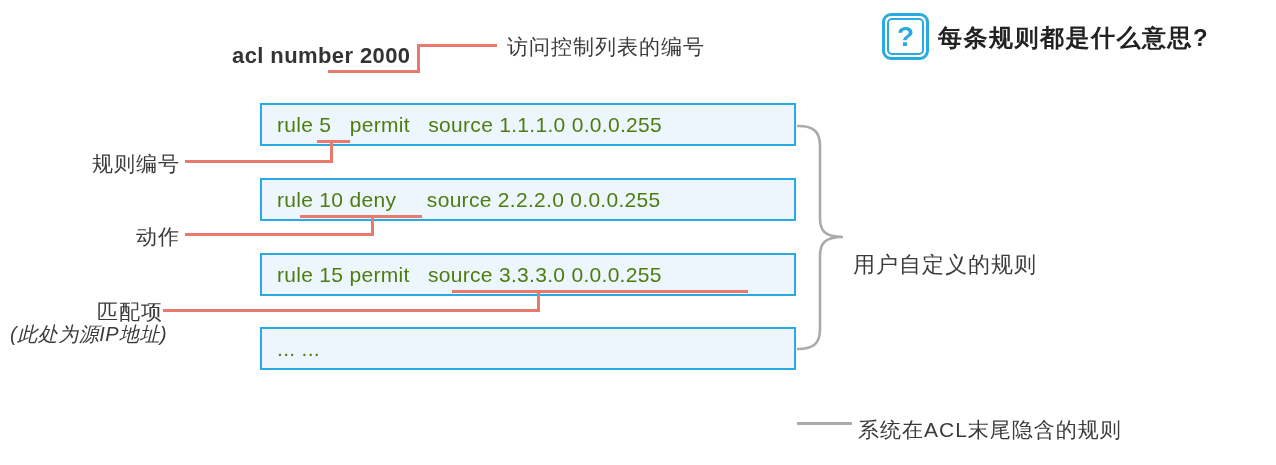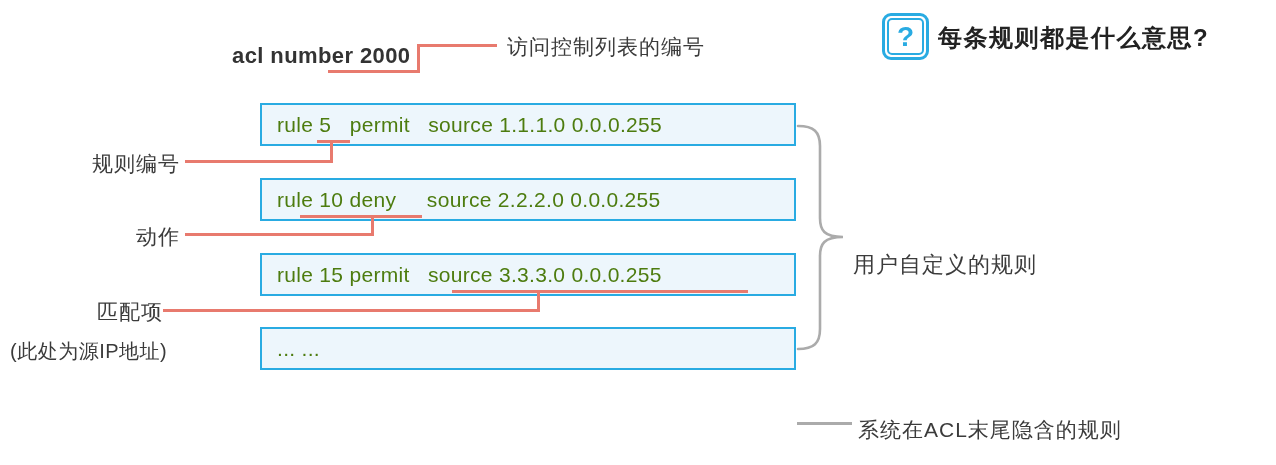--- a/index.html
+++ b/index.html
@@ -115,21 +115,21 @@
 
   <div class="red-line" style="left:300px; top:215px; width:122px; height:3px;"></div>
   <div class="red-line" style="left:371px; top:215px; width:3px; height:21px;"></div>
   <div class="red-line" style="left:185px; top:233px; width:189px; height:3px;"></div>
   <div class="abs cjk" style="left:136px; top:223px;">动作</div>
 
   <div class="red-line" style="left:452px; top:290px; width:296px; height:3px;"></div>
   <div class="red-line" style="left:537px; top:290px; width:3px; height:22px;"></div>
   <div class="red-line" style="left:163px; top:309px; width:377px; height:3px;"></div>
   <div class="abs cjk" style="left:97px; top:298px;">匹配项</div>
-  <div class="abs cjk note" style="left:10px; top:338px;">(此处为源IP地址)</div>
+  <div class="abs cjk note" style="left:10px; top:321px;font-style:italic;">(此处为源IP地址)</div>
 
   <svg class="brace-svg" width="65" height="240" viewBox="0 0 65 240">
     <path d="M 8 8 C 24 8, 30 14, 30 28 L 30 100 C 30 112, 34 119, 53 119 C 34 119, 30 126, 30 138 L 30 211 C 30 225, 24 231, 8 231" fill="none" stroke="#ababab" stroke-width="2.6" stroke-linecap="round"></path>
   </svg>
   <div class="abs cjk" style="left:853px; top:226px; font-size:22px;margin-top:24px;">用户自定义的规则</div>
 
   <div class="gray-line" style="left:797px; top:422px; width:55px; height:3px;"></div>
   <div class="abs cjk" style="left:858px; top:416px;">系统在ACL末尾隐含的规则</div>
 
 

